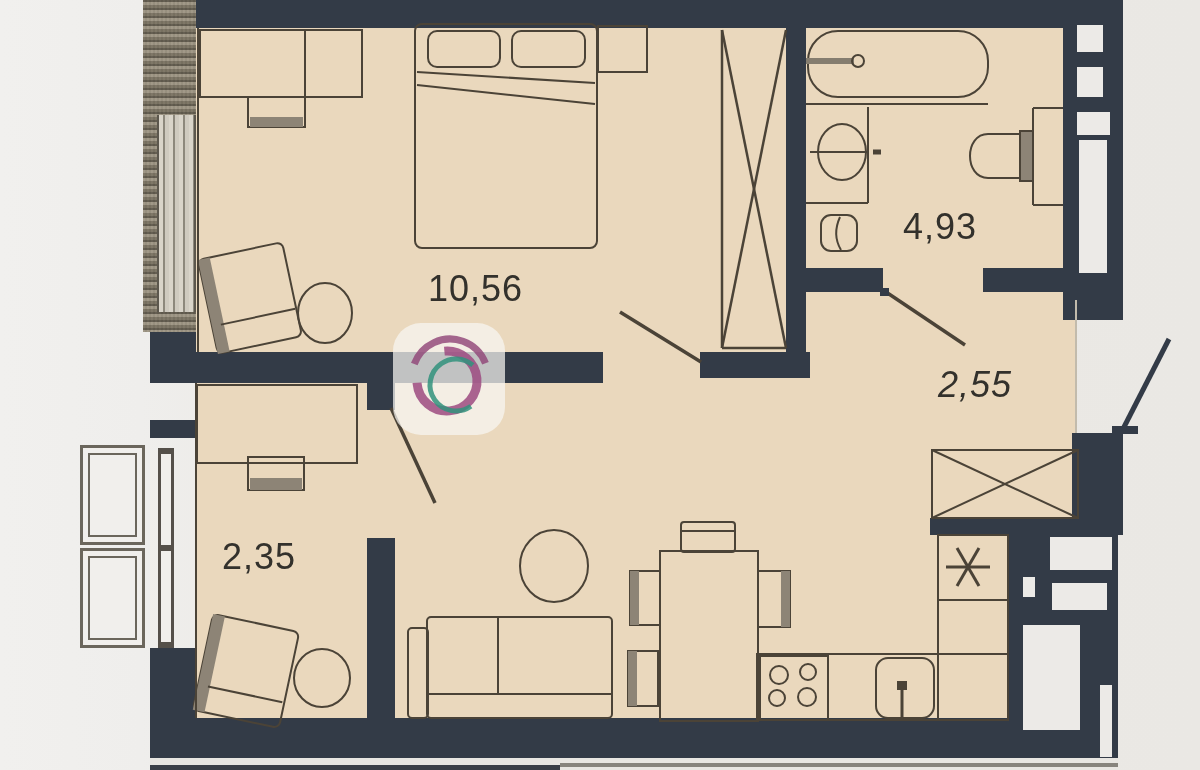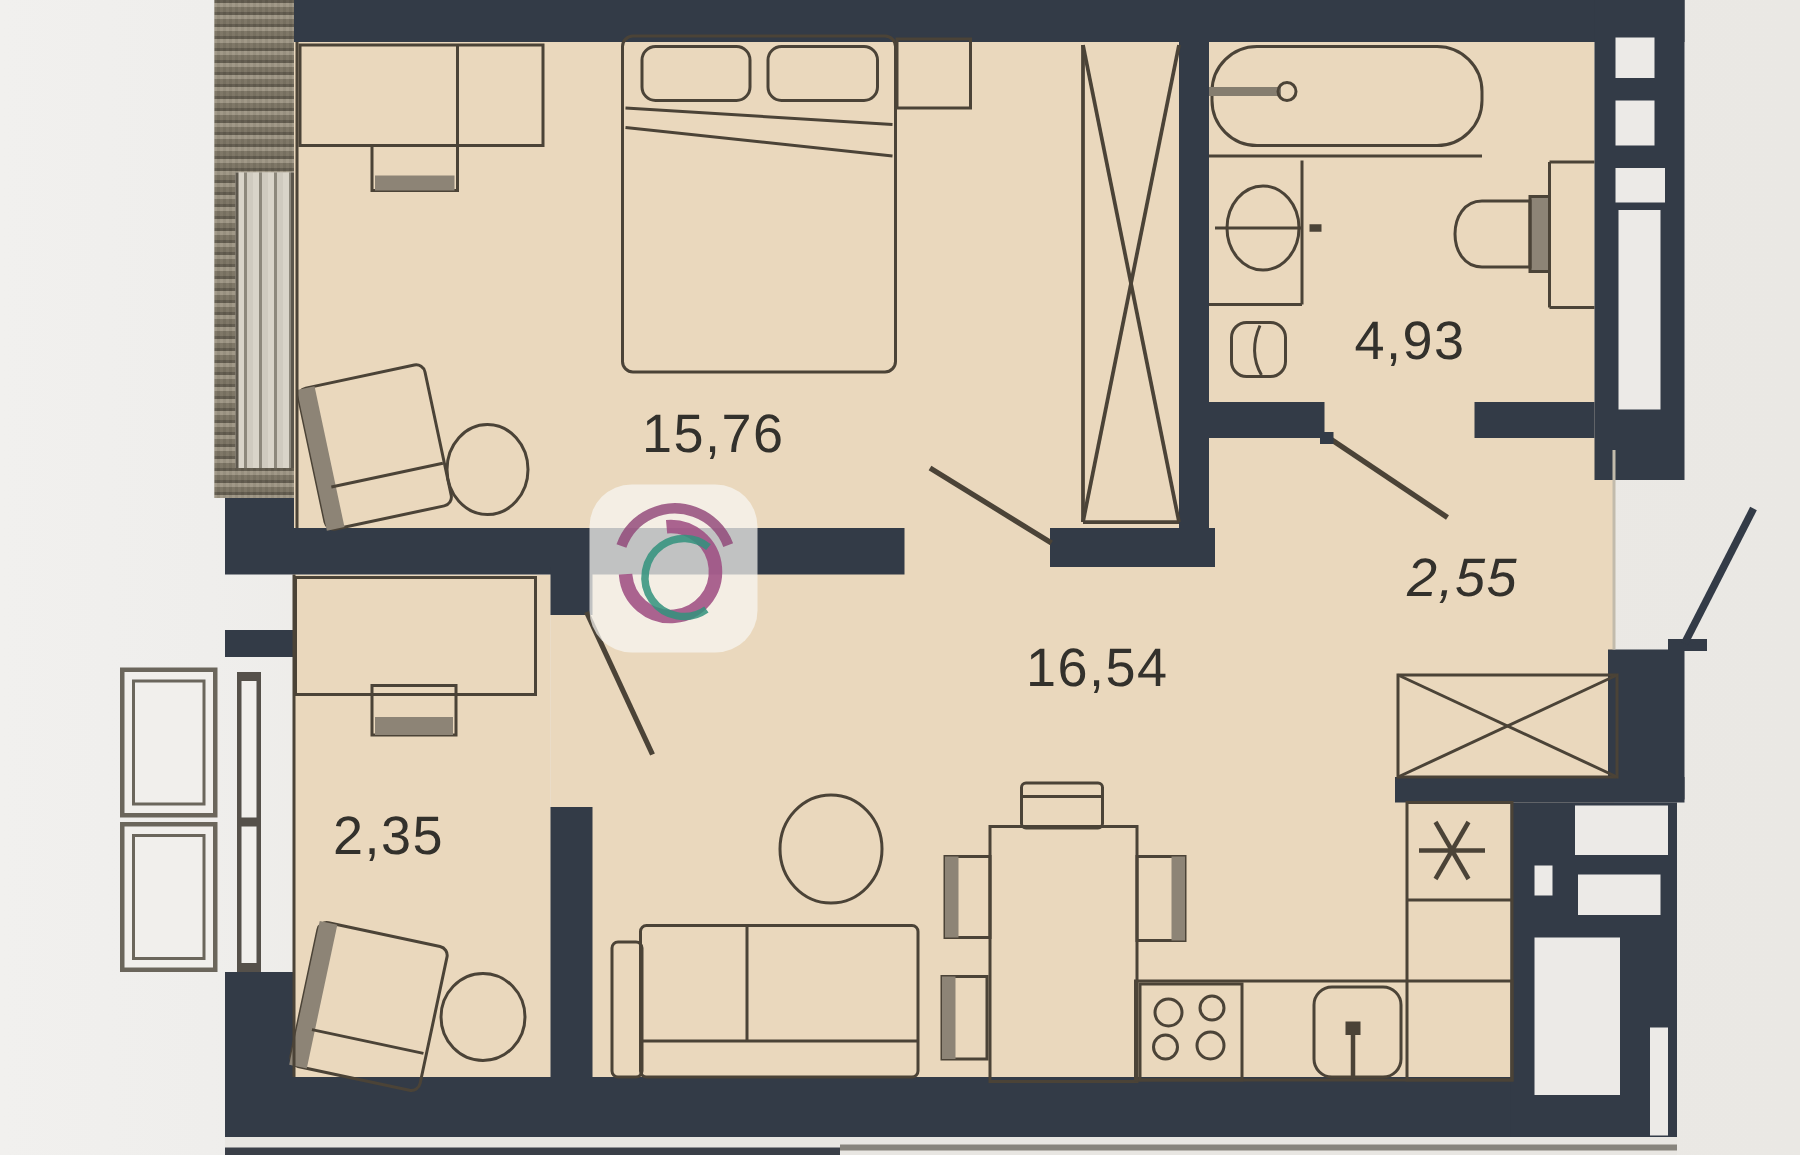--- a/index.html
+++ b/index.html
@@ -195,24 +195,23 @@
       </g>
       <ellipse cx="322" cy="678" rx="28" ry="29"></ellipse>
     </g>
 
     <g>
       <line x1="198" y1="28" x2="198" y2="352"></line>
       <line x1="196" y1="383" x2="196" y2="718"></line>
     </g>
   </svg>
 
-  <div class="room-label" style="left:428px;top:268px;">15,76</div>
+  <div class="room-label" style="left:428px;top:268px;">10,56</div>
   <div class="room-label" style="left:903px;top:206px;">4,93</div>
   <div class="room-label" style="left:938px;top:364px;font-style:italic;">2,55</div>
-  <div class="room-label" style="left:684px;top:424px;">16,54</div>
   <div class="room-label" style="left:222px;top:536px;">2,35</div>
 
   <div class="wm-icon">
     <svg width="112" height="112" viewBox="0 0 112 112" fill="none">
       <circle cx="54" cy="58" r="30" stroke="#9C4A80" stroke-width="9" stroke-dasharray="142 60" transform="rotate(-95 54 58)" opacity="0.85"></circle>
       <circle cx="57" cy="54" r="38" stroke="#8F4276" stroke-width="7" stroke-dasharray="92 160" transform="rotate(-160 57 54)" opacity="0.8"></circle>
       <circle cx="63" cy="62" r="26" stroke="#31927C" stroke-width="5" stroke-dasharray="115 55" transform="rotate(55 63 62)" opacity="0.85"></circle>
     </svg>
   </div>
 

